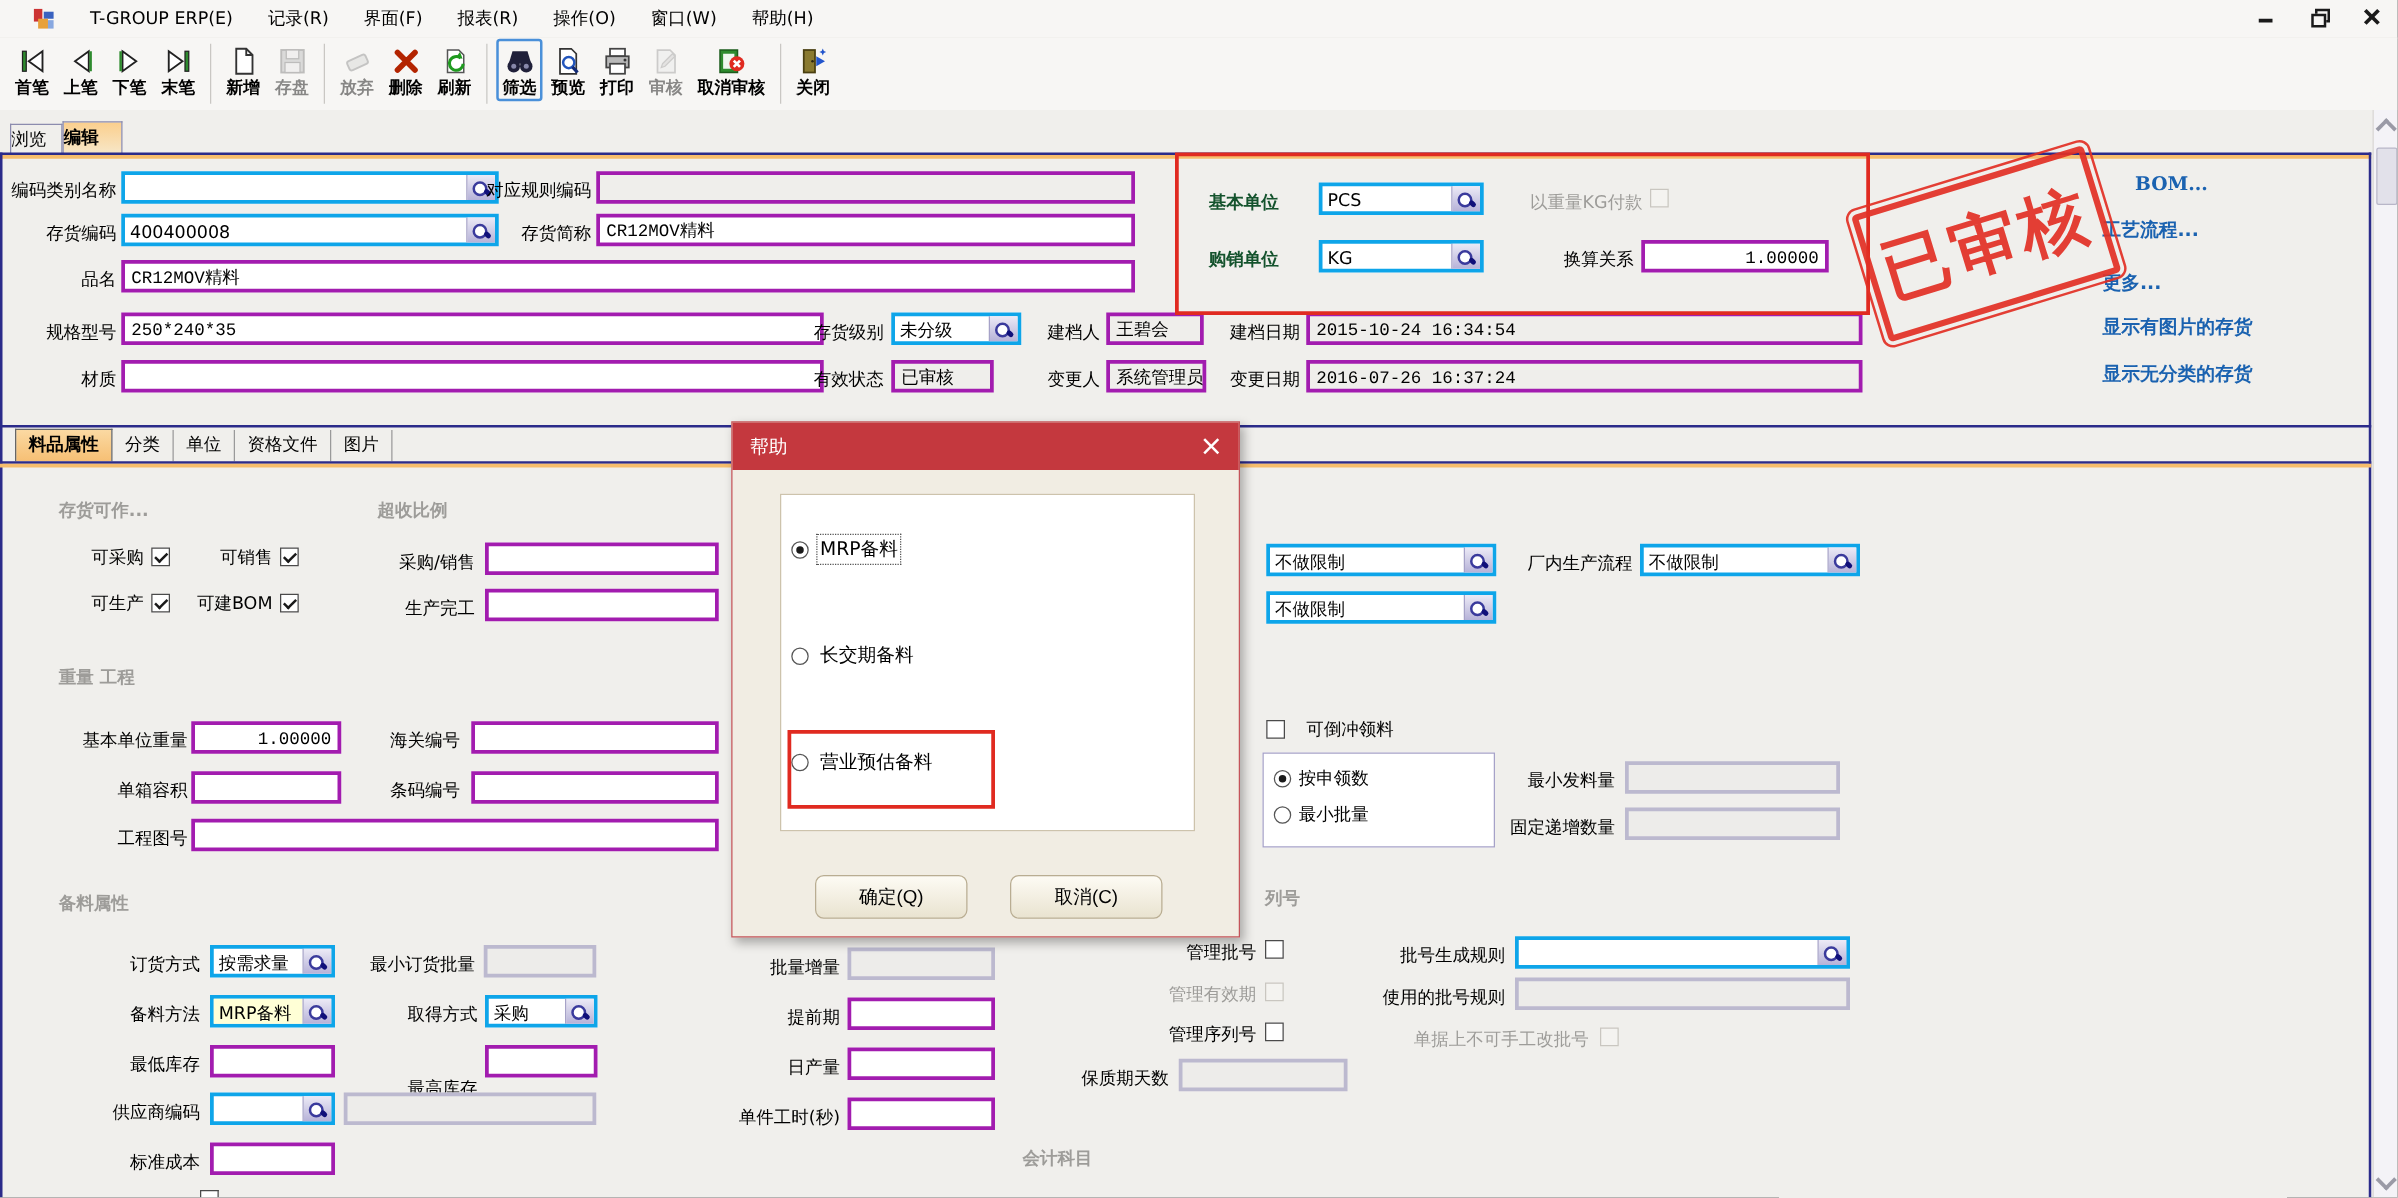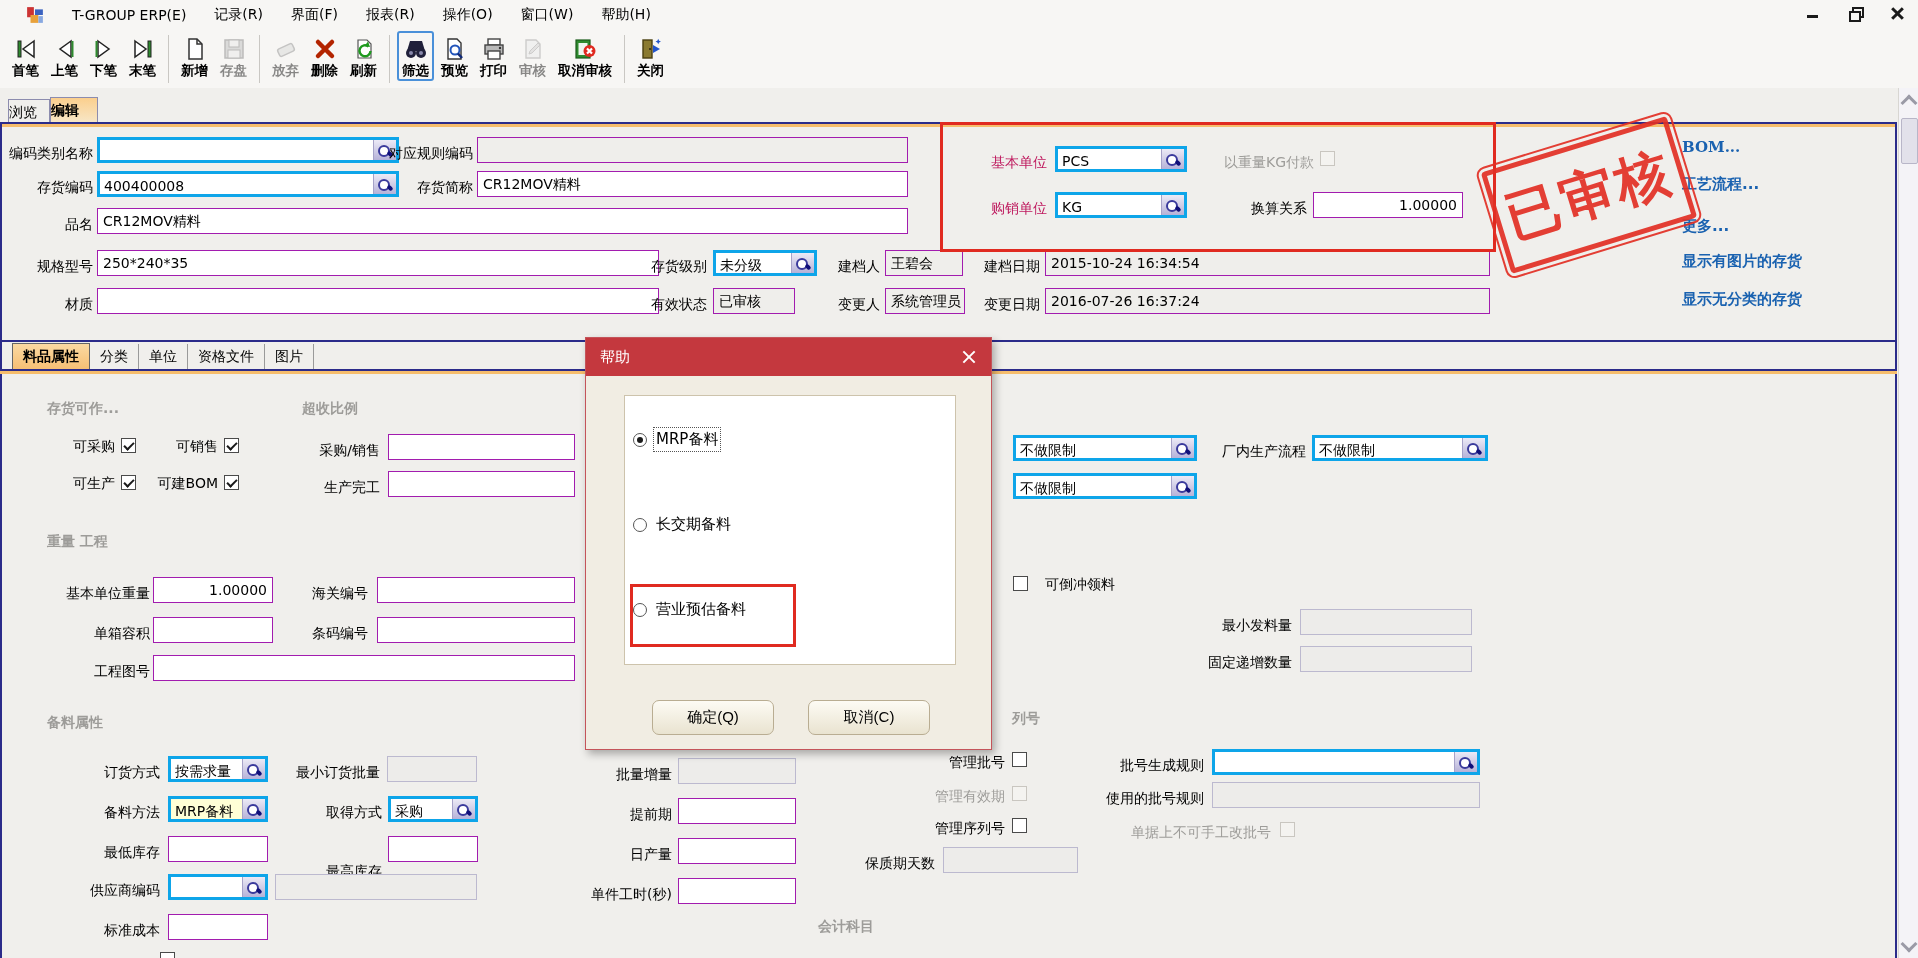--- a/index.html
+++ b/index.html
@@ -34,25 +34,25 @@
   .dtab{font-size:14px;line-height:25px;padding:0 10px;border-right:1px solid #9a9a9a;white-space:nowrap;}
   .dtab.active{font-weight:bold;background:linear-gradient(#fbd9a2,#f6bf74);border:1px solid #666;border-bottom:none;}
   
   .hline{position:absolute;left:0;width:1897px;}
   .navy{background:#2b2b8a;height:2px;}
   .orange{background:#f6bd6c;height:3px;}
   .vline{position:absolute;top:122px;bottom:0;width:2px;background:#2b2b8a;}
   
   .lab{position:absolute;height:24px;line-height:24px;font-size:14px;text-align:right;white-space:nowrap;}
   .lab.left{text-align:left;}
-  .lab.red{color:#be185d;font-weight:normal;text-align:right;}
+  .lab.red{color:#14532d;font-weight:bold;}
   .lab.gray{color:#9d9c99;text-align:right;}
   .sect{position:absolute;font-size:14px;font-weight:bold;color:#9d9c99;white-space:nowrap;}
-  .inp{position:absolute;height:26px;box-sizing:border-box;background:#fff;border:1px solid #a21caf;
-       font-size:14px;line-height:24px;padding:0 5px;white-space:nowrap;overflow:hidden;}
+  .inp{position:absolute;height:26px;box-sizing:border-box;background:#fff;border:3px solid #a21caf;
+       font-size:14px;line-height:24px;padding:0 5px;white-space:nowrap;overflow:hidden;font-family:Liberation Mono, monospace;}
   .inp.ro{background:#efeeeb;}
   .inp.dis{background:#edecea;border-color:#bcb9cf;}
   .inp.num{text-align:right;}
   .combo{position:absolute;height:26px;box-sizing:border-box;border:3px solid #0ea5e9;background:#fff;display:flex;}
   .combo .val{flex:1;font-size:14px;line-height:24px;padding:0 4px;white-space:nowrap;overflow:hidden;}
   .combo .val.yellow{background:#ffffd6;}
   .lkp{position:relative;width:22px;background:linear-gradient(#eceaf6,#b6b2d8);border-left:1px solid #a6a2c8;cursor:pointer;}
   .lkp::before{content:"";position:absolute;left:4px;top:5px;width:8px;height:8px;border:2px solid #3a3a9c;border-radius:50%;background:#fff;}
   .lkp::after{content:"";position:absolute;right:3px;bottom:4px;width:6px;height:4px;background:#10107a;border-radius:2px;transform:rotate(42deg);}
   .cb{position:absolute;width:15px;height:15px;box-sizing:border-box;border:1px solid #4a4a4a;background:#fff;}
@@ -328,21 +328,21 @@
   <span class="cb dis" style="left:1320px;top:151px;"></span>
   <span class="lab red left" style="left:967px;top:196px;width:80px;">购销单位</span>
   <span class="combo" style="left:1055px;top:192px;width:132px;">
       <span class="val">KG</span>
       <span class="lkp"></span>
     </span>
   <span class="lab" style="left:1225px;top:196px;width:82px;">换算关系</span>
   <span class="inp num" style="left:1313px;top:192px;width:150px;">1.00000</span>
 
   <div class="stamp">已审核</div>
-  <span class="qlink" style="top:138px;font-family:'DejaVu Serif','Liberation Serif',serif;">BOM...</span>
+  <span class="qlink" style="top:138px;font-family:'DejaVu Serif','Liberation Serif',serif;padding-left:26px;">BOM...</span>
   <span class="qlink" style="top:175px;">工艺流程...</span>
   <span class="qlink" style="top:217px;">更多...</span>
   <span class="qlink" style="top:252px;">显示有图片的存货</span>
   <span class="qlink" style="top:290px;">显示无分类的存货</span>
 
   <div class="hline navy" style="top:340px;"></div>
   <div style="position:absolute;left:12px;top:343px;display:flex;align-items:flex-end;">
     <span class="dtab active">料品属性</span>
     <span class="dtab">分类</span>
     <span class="dtab">单位</span>
@@ -430,20 +430,26 @@
       <span class="val">不做限制</span>
       <span class="lkp"></span>
     </span>
   <span class="combo" style="left:1013px;top:473px;width:184px;">
       <span class="val">不做限制</span>
       <span class="lkp"></span>
     </span>
 
   <span class="cb" style="left:1013px;top:576px;"></span>
   <span class="lab left" style="left:1045px;top:572px;width:95px;">可倒冲领料</span>
+  <div style="position:absolute;left:1010px;top:602px;width:184px;height:74px;background:#fff;border:1px solid #a6a2c8;">
+    <span class="radio sel" style="left:8px;top:13px;"></span>
+    <span class="lab left" style="left:28px;top:8px;width:120px;">按申领数</span>
+    <span class="radio" style="left:8px;top:42px;"></span>
+    <span class="lab left" style="left:28px;top:37px;width:120px;">最小批量</span>
+  </div>
   <span class="lab" style="left:1204px;top:613px;width:88px;">最小发料量</span>
   <span class="inp dis" style="left:1300px;top:609px;width:172px;"></span>
   <span class="lab" style="left:1190px;top:650px;width:102px;">固定递增数量</span>
   <span class="inp dis" style="left:1300px;top:646px;width:172px;"></span>
 
   <span class="sect" style="left:1012px;top:710px;">列号</span>
   <span class="lab" style="left:925px;top:750px;width:80px;">管理批号</span>
   <span class="cb" style="left:1012px;top:752px;"></span>
   <span class="lab" style="left:1112px;top:753px;width:92px;">批号生成规则</span>
   <span class="combo" style="left:1212px;top:749px;width:268px;">

